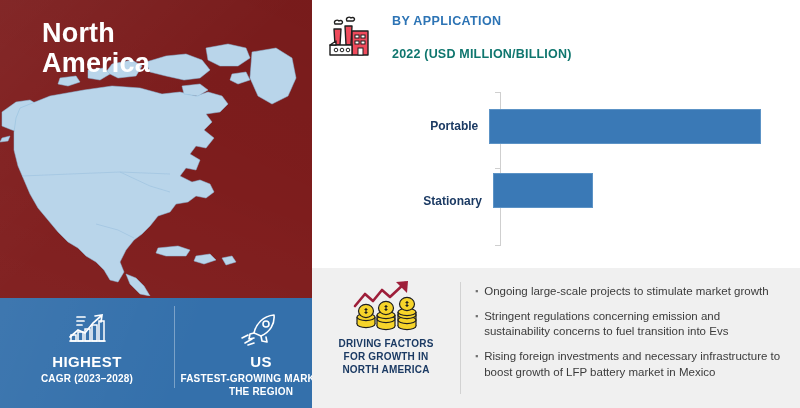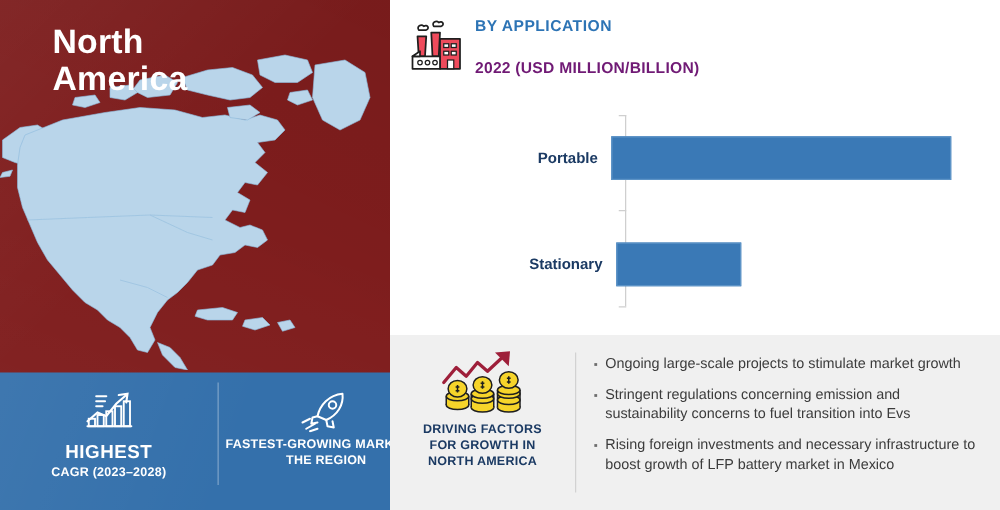--- a/index.html
+++ b/index.html
@@ -120,38 +120,38 @@
     width: 488px;
     height: 268px;
     background: #ffffff;
   }
   .chart-header {
     position: absolute;
     left: 14px;
     top: 14px;
     display: flex;
     align-items: center;
-    gap: 6px;
+    gap: 18px;
   }
   .factory-icon {
     width: 48px;
     height: 46px;
     flex: 0 0 auto;
   }
   .chart-header-text { line-height: 1.12; }
   .chart-title {
     font-size: 12.5px;
     font-weight: bold;
     color: #2d74b5;
     letter-spacing: 0.4px;
   }
   .chart-subtitle {
     font-size: 12.5px;
     font-weight: bold;
-    color: #701a75;
+    color: #0f766e;
     letter-spacing: 0.2px;
     margin-top: 19px;
   }
 
   .plot {
     position: absolute;
     left: 0;
     top: 80px;
     width: 488px;
     height: 180px;
@@ -177,21 +177,21 @@
 
   .bar-row {
     position: absolute;
     left: 0;
     width: 449px;
     height: 36px;
     display: flex;
     align-items: center;
   }
   .bar-row.r0 { top: 28px; }
-  .bar-row.r1 { top: 113px; }
+  .bar-row.r1 { top: 92px; align-items: flex-end; }
   .bar-label {
     width: 180px;
     text-align: right;
     padding-right: 10px;
     font-size: 12px;
     font-weight: bold;
     color: #1b3a63;
     box-sizing: border-box;
   }
   .bar {
@@ -352,20 +352,21 @@
               <path d="M15 21 C17 12 24 4 35 3 C36 12 31 20 22 24 Z"></path>
               <circle cx="27" cy="12" r="3"></circle>
               <path d="M15 21 L11 22 L10 27 L15 26"></path>
               <path d="M22 24 L23 29 L28 30 L27 25"></path>
               <path d="M6 31 L13 27"></path>
               <path d="M3 26 L9 23"></path>
               <path d="M9 33 L15 31"></path>
             </g>
           </svg>
         </div>
+        <div class="stat-big">US</div>
         <div class="stat-small">FASTEST-GROWING MARKET IN THE REGION</div>
       </div>
     </div>
   </div>
 
   <div class="chart-panel">
     <div class="chart-header">
       <div class="factory-icon">
         <svg viewBox="0 0 48 46" width="48" height="46" aria-hidden="true">
           <g stroke="#1f1f1f" stroke-width="1.4" stroke-linejoin="round">

